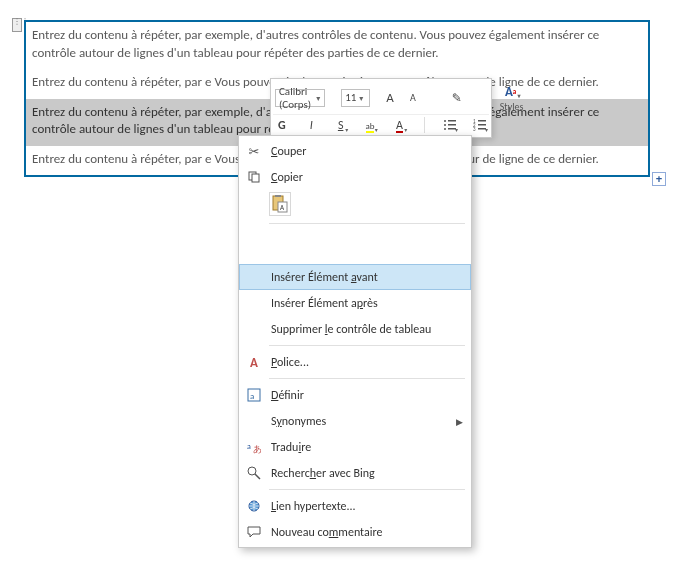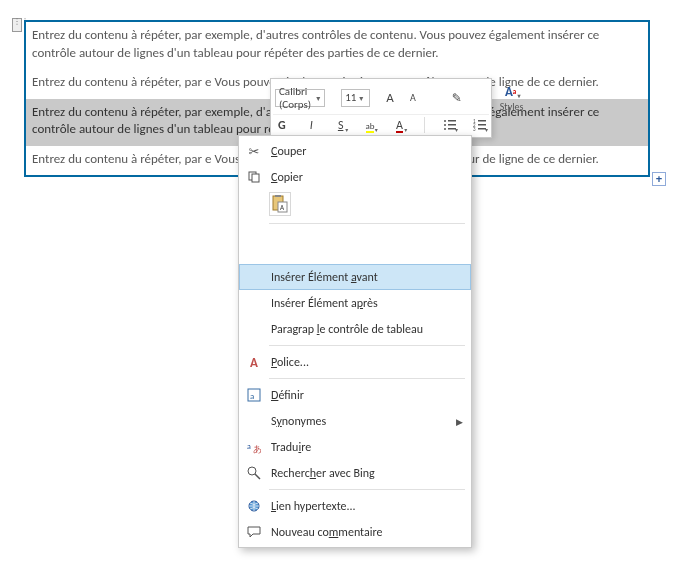--- a/index.html
+++ b/index.html
@@ -287,21 +287,21 @@
   <div class="ctx-item hl">
     <span class="ctx-icon"></span>
     <span><span>Insérer Élément </span><span class="mnem">a</span><span>vant</span></span>
   </div>
   <div class="ctx-item">
     <span class="ctx-icon"></span>
     <span><span>Insérer Élément a</span><span class="mnem">p</span><span>rès</span></span>
   </div>
   <div class="ctx-item">
     <span class="ctx-icon"></span>
-    <span><span>Paragrap </span><span class="mnem">l</span><span>e contrôle de tableau</span></span>
+    <span><span>Supprimer </span><span class="mnem">l</span><span>e contrôle de tableau</span></span>
   </div>
   <div class="ctx-sep"></div>
   <div class="ctx-item">
     <span class="ctx-icon" style="color:#c0504d;font-weight:bold;">A</span>
     <span><span class="mnem">P</span><span>olice...</span></span>
   </div>
   <div class="ctx-sep"></div>
   <div class="ctx-item">
     <span class="ctx-icon">
       <svg class="svg-ico" viewBox="0 0 14 14">

